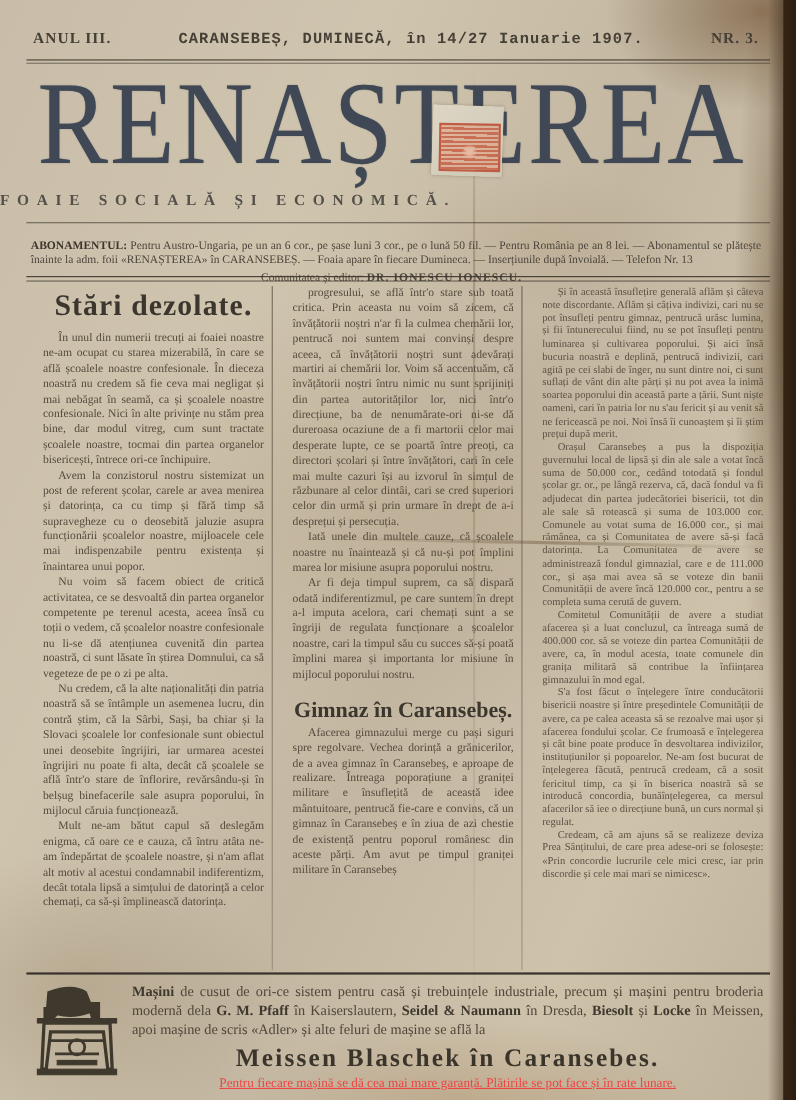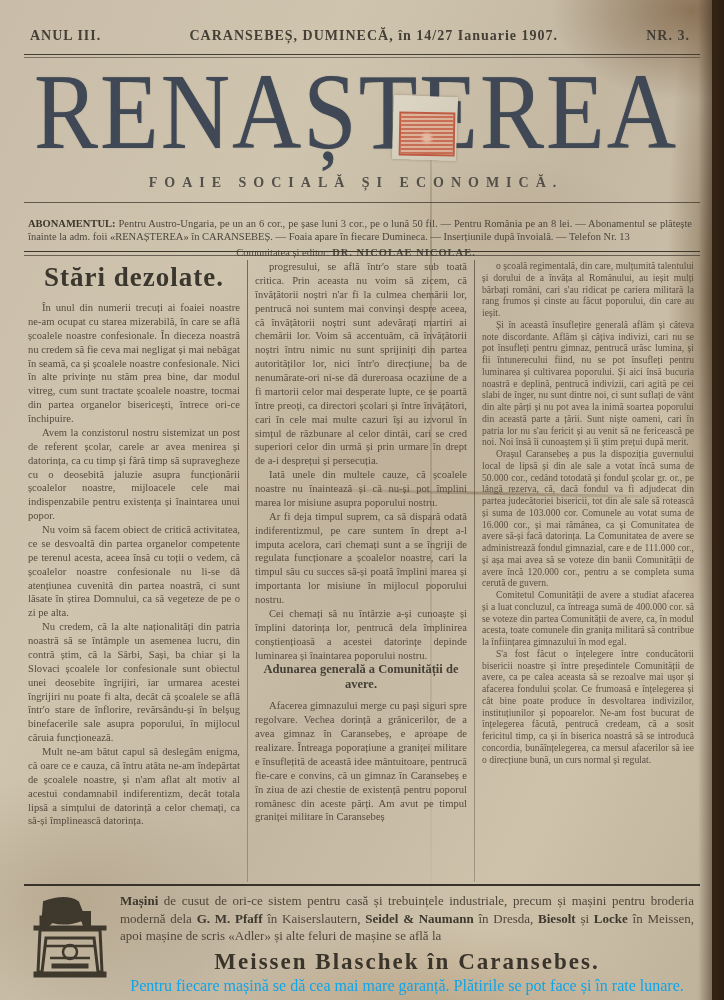--- a/index.html
+++ b/index.html
@@ -33,31 +33,31 @@
     background:linear-gradient(to right, transparent, rgba(96,74,48,.4), transparent);
     transform:rotate(1.2deg);
   }
 
   
   .mast-row{
     position:absolute;left:30px;top:28px;width:660px;
     display:flex;justify-content:space-between;align-items:flex-end;
     font-size:14px;color:#453f36;letter-spacing:1px;font-weight:bold;
   }
-  .mast-row .date{font-weight:bold;}
+  .mast-row .date{font-weight:bold;font-family:Liberation Mono, monospace;}
   .mast-rule{position:absolute;left:24px;top:54px;width:676px;border-top:1.5px solid #443d32;border-bottom:1px solid rgba(68,61,50,.6);height:2px;}
 
   .paper-title{
     position:absolute;left:0;top:56px;width:712px;text-align:center;
     font-size:96px;line-height:1.05;color:#3f4854;font-weight:normal;
     letter-spacing:2px;transform:scaleY(1.12);transform-origin:top;
     text-shadow:0 0 1px rgba(63,72,84,.6);
   }
   .subtitle{
-    position:absolute;left:0;top:175px;width:712px;text-align:center;
+    position:absolute;left:0;top:175px;width:712px;text-align:left;
     font-size:14px;letter-spacing:7px;color:#53504a;font-weight:bold;
   }
 
   .stamp-paper{
     position:absolute;left:393px;top:96px;width:64px;height:64px;
     background:linear-gradient(135deg,#ddd6c6,#cfc7b4);
     transform:rotate(2deg);box-shadow:0 0 3px rgba(90,70,45,.4);
   }
   .stamp{
     position:absolute;left:399px;top:112px;width:52px;height:40px;
@@ -79,21 +79,21 @@
     position:absolute;left:0;top:236px;width:712px;text-align:center;
     font-size:10.5px;color:#4c463c;
   }
   .proprietor b{letter-spacing:1px;}
 
   
   .columns{
     position:absolute;left:28px;top:260px;width:666px;height:622px;
     display:flex;
   }
-  .col{flex:1 1 0;overflow:hidden;}
+  .col{flex:1 1 0;overflow:hidden;margin-left:11px;}
   .col-divider{width:1px;background:linear-gradient(to bottom, rgba(74,66,52,.7), rgba(74,66,52,.35));margin:0 7px;}
   .col p{
     margin:0;text-indent:14px;text-align:justify;
     font-size:10.6px;line-height:1.31;color:#554b3d;
   }
   .col.dense p{font-size:9.6px;line-height:1.225;color:#5a4f41;}
   .art-title{
     margin:2px 0 8px 0;text-align:center;
     font-size:27px;font-weight:bold;color:#3b362e;letter-spacing:1px;
   }
@@ -116,21 +116,21 @@
   .ad-textwrap{flex:1;}
   .ad-text{
     margin:0;font-size:13px;line-height:1.35;text-align:justify;color:#50473a;
   }
   .ad-text .b{font-weight:bold;color:#3e382e;}
   .ad-name{
     margin:4px 0 2px 0;text-align:center;
     font-size:23px;font-weight:bold;letter-spacing:2px;color:#3a342b;
   }
   .ad-footer{
-    margin:2px 0 0 0;text-align:center;font-size:16px;color:#0ea5e9;
+    margin:2px 0 0 0;text-align:center;font-size:12px;color:#ef4444;text-decoration:underline;
   }
 </style>
 </head>
 <body>
 
 <div class="page">
   <div class="paper"></div>
   <div class="fold-line"></div>
   <div class="crease"></div>
 
@@ -141,48 +141,47 @@
   </div>
   <div class="mast-rule"></div>
 
   <div class="paper-title">RENAȘTEREA</div>
   <div class="stamp-paper"></div>
   <div class="stamp"></div>
   <div class="subtitle">FOAIE SOCIALĂ ȘI ECONOMICĂ.</div>
 
   <div class="rule-thin" style="top:202px"></div>
   <p class="abonament"><b>ABONAMENTUL:</b><span> Pentru Austro-Ungaria, pe un an 6 cor., pe șase luni 3 cor., pe o lună 50 fil. — Pentru România pe an 8 lei. — Abonamentul se plătește înainte la adm. foii «RENAȘTEREA» în CARANSEBEȘ. — Foaia apare în fiecare Dumineca. — Inserțiunile după învoială. — Telefon Nr. 13</span></p>
-  <p class="proprietor"><span>Comunitatea și editor: </span><b>DR. NICOLAE NICOLAE.</b></p>
+  <p class="proprietor"><span>Comunitatea și editor: </span><b>DR. IONESCU IONESCU.</b></p>
   <div class="rule-double" style="top:251px"></div>
 
   <div class="columns">
     <div class="col">
       <h2 class="art-title">Stări dezolate.</h2>
       <p>În unul din numerii trecuți ai foaiei noastre ne-am ocupat cu starea mizerabilă, în care se află școalele noastre confesionale. În dieceza noastră nu credem să fie ceva mai negligat și mai nebăgat în seamă, ca și școalele noastre confesionale. Nici în alte privințe nu stăm prea bine, dar modul vitreg, cum sunt tractate școalele noastre, tocmai din partea organelor bisericești, întrece ori-ce închipuire.</p>
       <p>Avem la conzistorul nostru sistemizat un post de referent școlar, carele ar avea menirea și datorința, ca cu timp și fără timp să supravegheze cu o deosebită jaluzie asupra funcționării școalelor noastre, mijloacele cele mai indispenzabile pentru existența și înaintarea unui popor.</p>
       <p>Nu voim să facem obiect de critică activitatea, ce se desvoaltă din partea organelor competente pe terenul acesta, aceea însă cu toții o vedem, că școalelor noastre confesionale nu li-se dă atențiunea cuvenită din partea noastră, ci sunt lăsate în știrea Domnului, ca să vegeteze de pe o zi pe alta.</p>
       <p>Nu credem, că la alte naționalități din patria noastră să se întâmple un asemenea lucru, din contră știm, că la Sârbi, Sași, ba chiar și la Slovaci școalele lor confesionale sunt obiectul unei deosebite îngrijiri, iar urmarea acestei îngrijiri nu poate fi alta, decât că școalele se află într'o stare de înflorire, revărsându-și în belșug binefacerile sale asupra poporului, în mijlocul căruia funcționează.</p>
       <p>Mult ne-am bătut capul să deslegăm enigma, că oare ce e cauza, că întru atâta ne-am îndepărtat de școalele noastre, și n'am aflat alt motiv al acestui condamnabil indiferentizm, decât totala lipsă a simțului de datorință a celor chemați, ca să-și împlinească datorința.</p>
     </div>
     <div class="col-divider"></div>
     <div class="col">
       <p>progresului, se află într'o stare sub toată critica. Prin aceasta nu voim să zicem, că învățătorii noștri n'ar fi la culmea chemării lor, pentrucă noi suntem mai convinși despre aceea, că învățătorii noștri sunt adevărați martiri ai chemării lor. Voim să accentuăm, că învățătorii noștri întru nimic nu sunt sprijiniți din partea autorităților lor, nici într'o direcțiune, ba de nenumărate-ori ni-se dă dureroasa ocaziune de a fi martorii celor mai desperate lupte, ce se poartă între preoți, ca directori școlari și între învățători, cari în cele mai multe cazuri își au izvorul în simțul de răzbunare al celor dintâi, cari se cred superiori celor din urmă și prin urmare în drept de a-i desprețui și persecuția.</p>
       <p>Iată unele din multele cauze, că școalele noastre nu înaintează și că nu-și pot împlini marea lor misiune asupra poporului nostru.</p>
       <p>Ar fi deja timpul suprem, ca să dispară odată indiferentizmul, pe care suntem în drept a-l imputa acelora, cari chemați sunt a se îngriji de regulata funcționare a școalelor noastre, cari la timpul său cu succes să-și poată împlini marea și importanta lor misiune în mijlocul poporului nostru.</p>
-      <p>Cei chemați să nu întârzie a-și cunoaște și împlini datorința lor, pentrucă dela împlinirea conștiențioasă a acestei datorințe depinde luminarea și înaintarea poporului nostru.</p>
-      <h4 class="art2-subtitle">Adunarea generală a Comunității de avere.</h4>
+      <h3 class="art2-title">Gimnaz în Caransebeș.</h3>
       <p>Afacerea gimnazului merge cu pași siguri spre regolvare. Vechea dorință a grănicerilor, de a avea gimnaz în Caransebeș, e aproape de realizare. Întreaga poporațiune a graniței militare e însuflețită de această idee mântuitoare, pentrucă fie-care e convins, că un gimnaz în Caransebeș e în ziua de azi chestie de existență pentru poporul românesc din aceste părți. Am avut pe timpul graniței militare în Caransebeș</p>
     </div>
     <div class="col-divider"></div>
     <div class="col dense">
-      <p>o școală regimentală, din care, mulțumită talentului și dorului de a învăța al Românului, au ieșit mulți bărbați români, cari s'au ridicat pe cariera militară la rang frumos și cinste au făcut poporului, din care au ieșit.</p>
       <p>Și în această însuflețire generală aflăm și câteva note discordante. Aflăm și câțiva indivizi, cari nu se pot însufleți pentru gimnaz, pentrucă urăsc lumina, și fii întunerecului fiind, nu se pot însufleți pentru luminarea și cultivarea poporului. Și aici însă bucuria noastră e deplină, pentrucă indivizii, cari agită pe cei slabi de înger, nu sunt dintre noi, ci sunt suflați de vânt din alte părți și nu pot avea la inimă soartea poporului din această parte a țării. Sunt niște oameni, cari în patria lor nu s'au fericit și au venit să ne fericească pe noi. Noi însă îi cunoaștem și îi știm prețui după merit.</p>
       <p>Orașul Caransebeș a pus la dispoziția guvernului local de lipsă și din ale sale a votat încă suma de 50.000 cor., cedând totodată și fondul școlar gr. or., pe lângă rezerva, că, dacă fondul va fi adjudecat din partea judecătoriei bisericii, tot din ale sale să rotească și suma de 103.000 cor. Comunele au votat suma de 16.000 cor., și mai rămânea, ca și Comunitatea de avere să-și facă datorința. La Comunitatea de avere se administrează fondul gimnazial, care e de 111.000 cor., și așa mai avea să se voteze din banii Comunității de avere încă 120.000 cor., pentru a se completa suma cerută de guvern.</p>
       <p>Comitetul Comunității de avere a studiat afacerea și a luat concluzul, ca întreaga sumă de 400.000 cor. să se voteze din partea Comunității de avere, ca, în modul acesta, toate comunele din granița militară să contribue la înființarea gimnazului în mod egal.</p>
       <p>S'a fost făcut o înțelegere între conducătorii bisericii noastre și între președintele Comunității de avere, ca pe calea aceasta să se rezoalve mai ușor și afacerea fondului școlar. Ce frumoasă e înțelegerea și cât bine poate produce în desvoltarea indivizilor, instituțiunilor și popoarelor. Ne-am fost bucurat de înțelegerea făcută, pentrucă credeam, că a sosit fericitul timp, ca și în biserica noastră să se introducă concordia, bunăînțelegerea, ca mersul afacerilor să iee o direcțiune bună, un curs normal și regulat.</p>
+      <p>Credeam, că am ajuns să se realizeze deviza Prea Sânțitului, de care prea adese-ori se folosește: «Prin concordie lucrurile cele mici cresc, iar prin discordie și cele mai mari se nimicesc».</p>
     </div>
   </div>
 
   <div class="ad-rule"></div>
   <div class="ad">
     <div class="ad-body">
       <div class="ad-machine">
         <svg width="84" height="88" viewBox="0 0 84 88">
           <g fill="#3f382d" stroke="#3f382d">
             <rect x="6" y="34" width="72" height="4"></rect>

